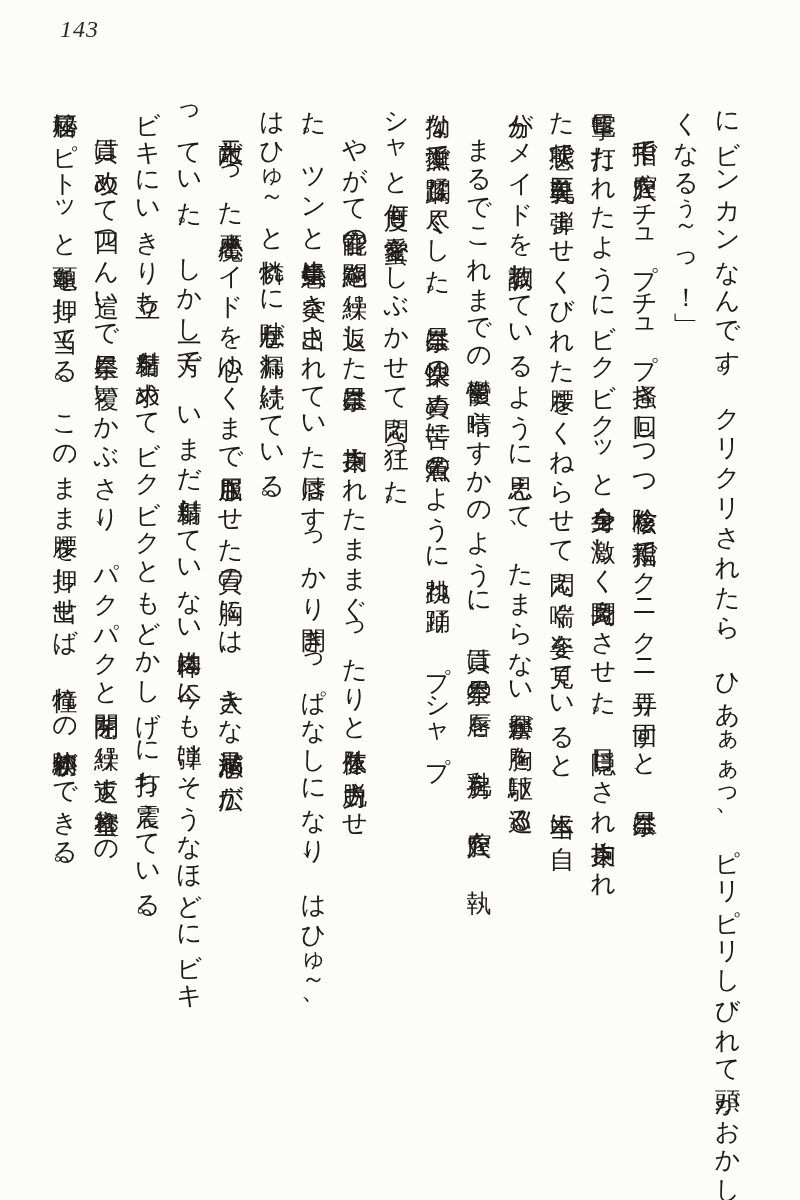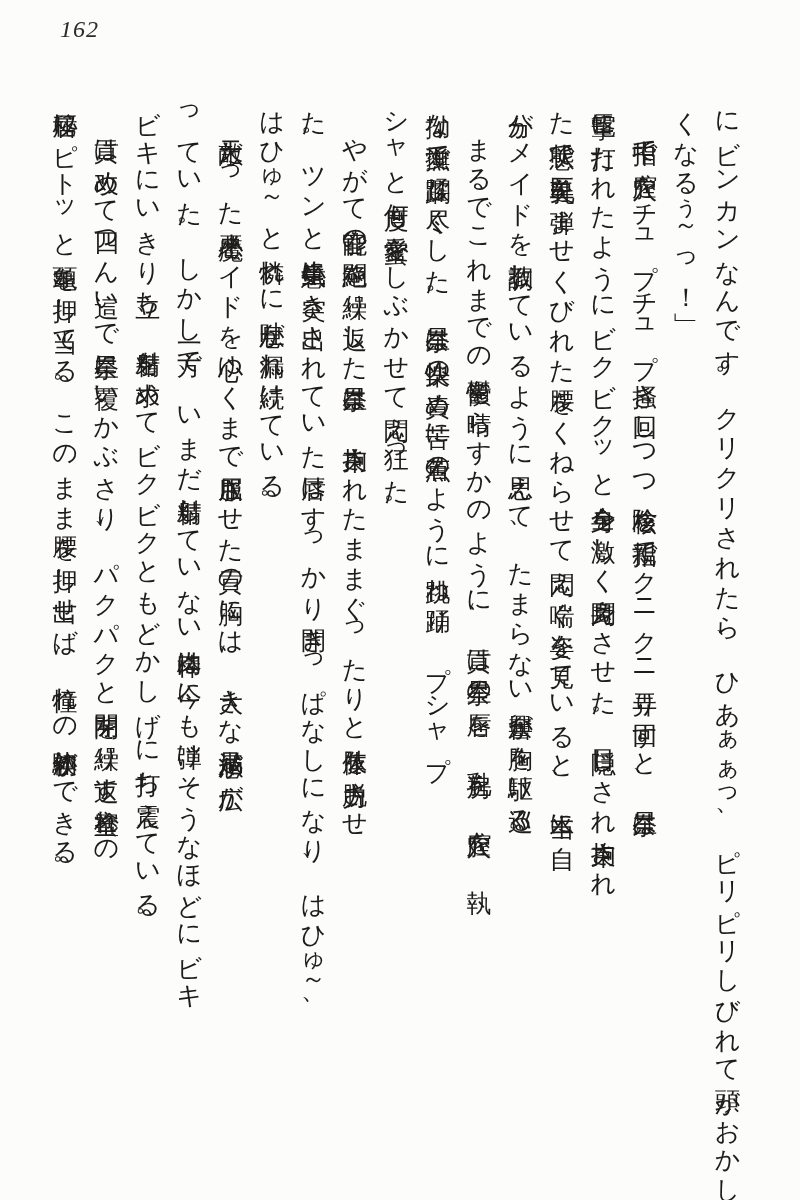--- a/index.html
+++ b/index.html
@@ -40,21 +40,21 @@
     line-height: 41.4px;   
     letter-spacing: 1.4px; 
     white-space: pre;      
     overflow: visible;     
   }
 </style>
 </head>
 <body>
 
 <div class="page">
-  <div class="page-number">162</div>
+  <div class="page-number">143</div>
 
   <div class="text-block" id="text-block">
       <div class="text-col">にビンカンなんです。クリクリされたら、ひあぁぁっ、ピリピリしびれて頭がおかし</div>
       <div class="text-col">くなるぅ～っ！」</div>
       <div class="text-col">　中指で膣穴をチュプチュプ掻き回しつつ陰核を親指でクニクニ弄り回すと、星奈は</div>
       <div class="text-col">電撃に打たれたようにビクビクッと全身を激しく身悶えさせた。目隠しされ拘束され</div>
       <div class="text-col">た状態で美巨乳を弾ませくびれた腰をくねらせて悶え喘ぐ姿を見ていると、本当に自</div>
       <div class="text-col">分がメイドを調教しているように思えて、たまらない興奮が胸を駆け巡る。</div>
       <div class="text-col">　まるでこれまでの鬱憤を晴らすかのように、貢は星奈の唇を、乳房を、膣穴を、執</div>
       <div class="text-col">拗な愛撫で蹂躙し尽くした。星奈は快楽の責め苦に若魚のように跳ね踊り、プシャプ</div>

